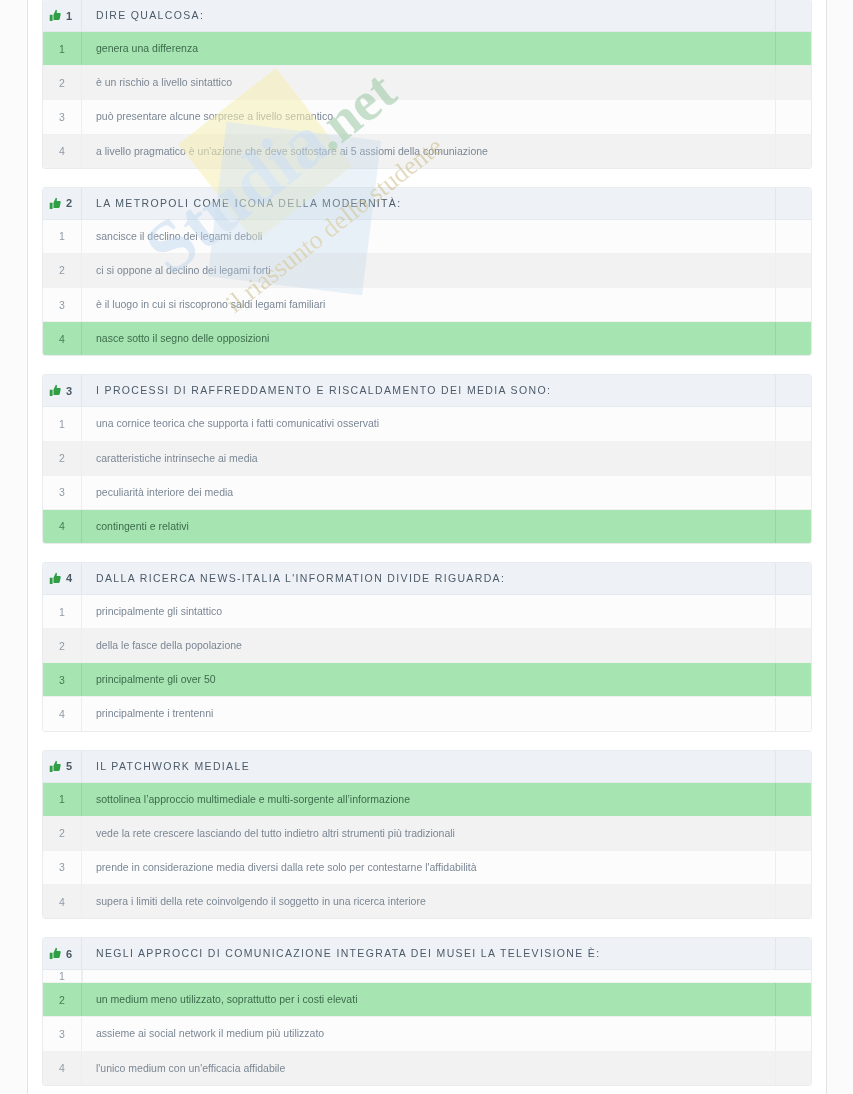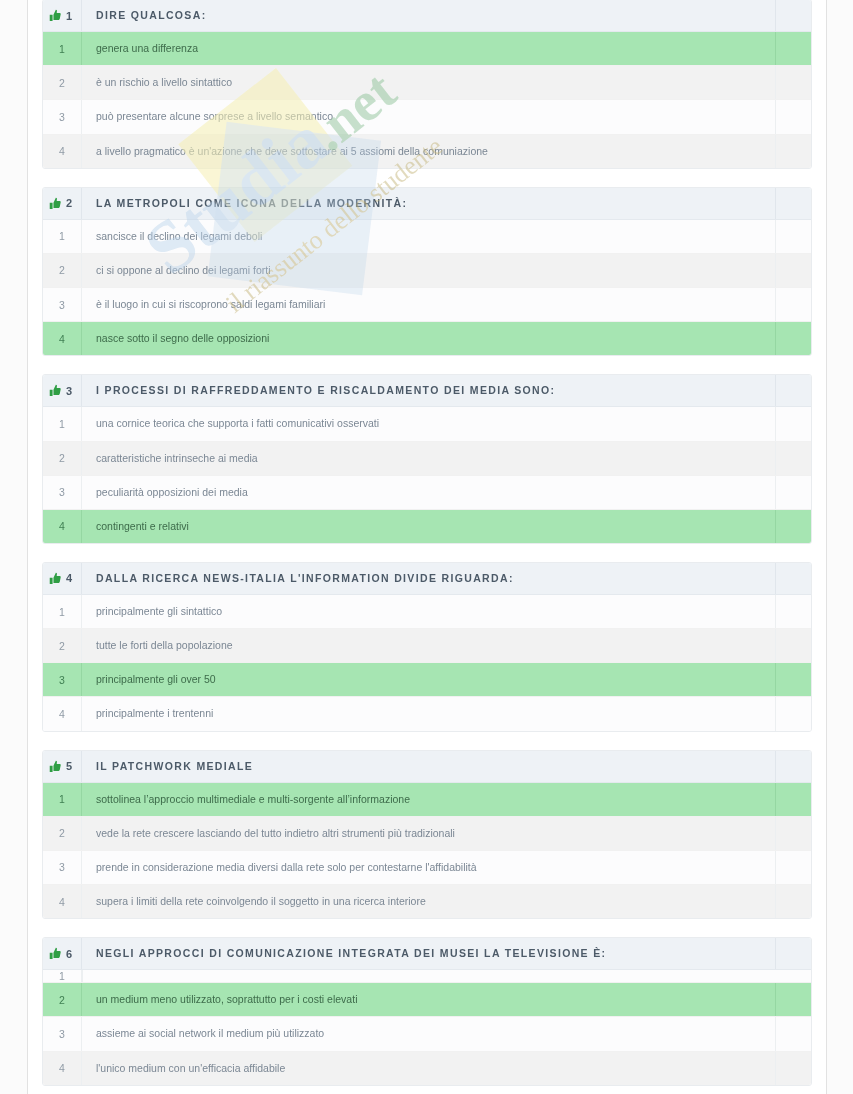--- a/index.html
+++ b/index.html
@@ -92,21 +92,21 @@
     justify-content: flex-start;
     gap: 4px;
     padding: 0 8px 0 6px;
   }
   .qhead .col-text {
     display: flex;
     align-items: center;
     padding: 9px 10px 9px 14px;
     letter-spacing: 1.35px;
     font-size: 10.5px;
-    font-weight: bold;
+    font-weight: normal;
     color: #4c5a68;
     text-transform: uppercase;
     white-space: nowrap;
   }
   .thumb-icon {
     display: inline-block;
     width: 13px;
     height: 13px;
     color: #2f9e44;
     flex: none;
@@ -265,21 +265,21 @@
           <div class="col-text">una cornice teorica che supporta i fatti comunicativi osservati</div>
           <div class="col-right"></div>
         </div>
         <div class="qrow arow even">
           <div class="col-num">2</div>
           <div class="col-text">caratteristiche intrinseche ai media</div>
           <div class="col-right"></div>
         </div>
         <div class="qrow arow odd">
           <div class="col-num">3</div>
-          <div class="col-text">peculiarità opposizioni dei media</div>
+          <div class="col-text">peculiarità interiore dei media</div>
           <div class="col-right"></div>
         </div>
         <div class="qrow arow correct">
           <div class="col-num">4</div>
           <div class="col-text">contingenti e relativi</div>
           <div class="col-right"></div>
         </div>
       </div>
 
       <div class="qcard">
@@ -295,21 +295,21 @@
           <div class="col-text">DALLA RICERCA NEWS-ITALIA L'INFORMATION DIVIDE RIGUARDA:</div>
           <div class="col-right"></div>
         </div>
         <div class="qrow arow odd">
           <div class="col-num">1</div>
           <div class="col-text">principalmente gli sintattico</div>
           <div class="col-right"></div>
         </div>
         <div class="qrow arow even">
           <div class="col-num">2</div>
-          <div class="col-text">tutte le forti della popolazione</div>
+          <div class="col-text">della le fasce della popolazione</div>
           <div class="col-right"></div>
         </div>
         <div class="qrow arow correct">
           <div class="col-num">3</div>
           <div class="col-text">principalmente gli over 50</div>
           <div class="col-right"></div>
         </div>
         <div class="qrow arow odd">
           <div class="col-num">4</div>
           <div class="col-text">principalmente i trentenni</div>

